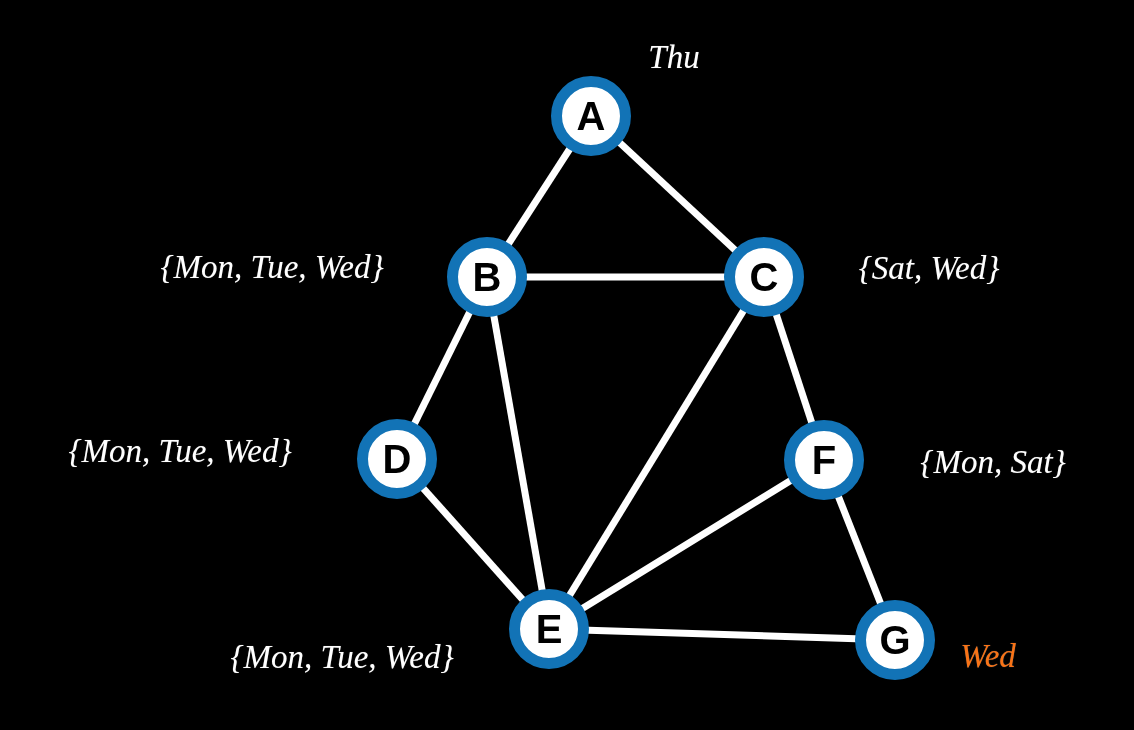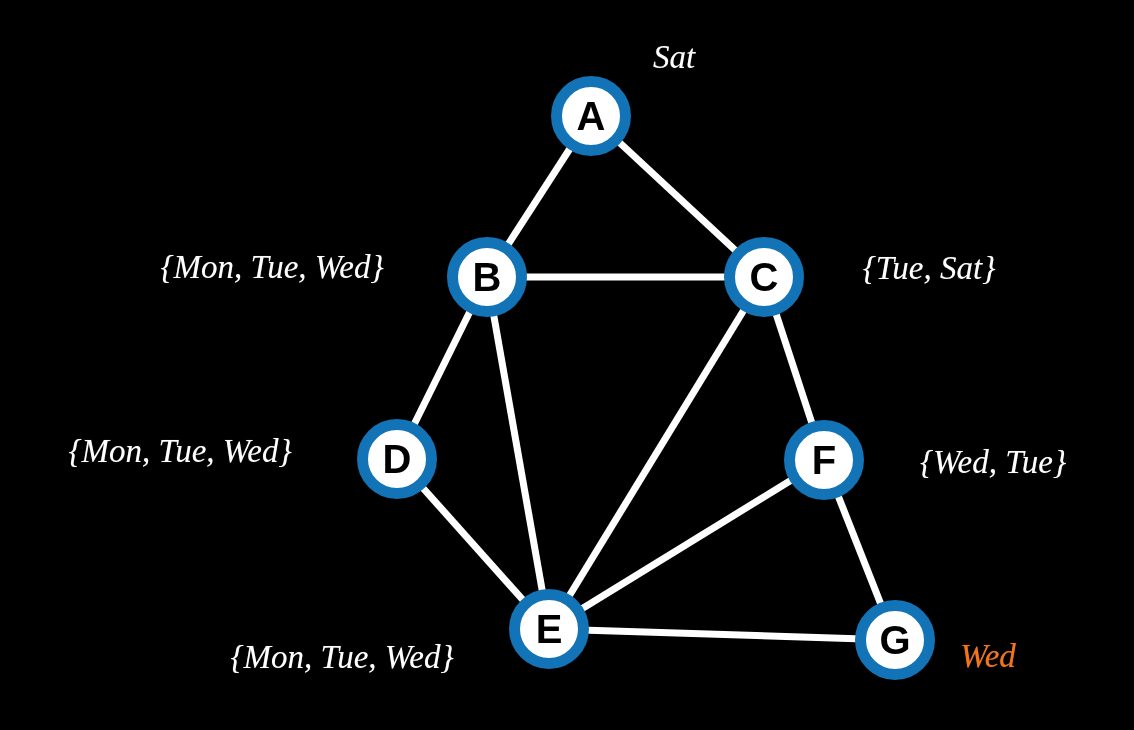--- a/index.html
+++ b/index.html
@@ -75,21 +75,21 @@
       <g>
         <circle cx="824" cy="460" r="34.5" fill="#ffffff" stroke="#1273b6" stroke-width="11"></circle>
         <text x="824" y="460" dy="0.355em" text-anchor="middle" fill="#000000" font-size="40" class="node-letter">F</text>
       </g>
       <g>
         <circle cx="895" cy="640" r="34.5" fill="#ffffff" stroke="#1273b6" stroke-width="11"></circle>
         <text x="895" y="640" dy="0.355em" text-anchor="middle" fill="#000000" font-size="40" class="node-letter">G</text>
       </g>
     </svg>
   <div id="labels">
-      <div class="domain-label" style="left: 674px; top: 57px; color: rgb(255, 255, 255);">Sat</div>
+      <div class="domain-label" style="left: 674px; top: 57px; color: rgb(255, 255, 255);">Thu</div>
       <div class="domain-label" style="left: 272px; top: 267px; color: rgb(255, 255, 255);">{Mon, Tue, Wed}</div>
-      <div class="domain-label" style="left: 929px; top: 268px; color: rgb(255, 255, 255);">{Tue, Sat}</div>
+      <div class="domain-label" style="left: 929px; top: 268px; color: rgb(255, 255, 255);">{Sat, Wed}</div>
       <div class="domain-label" style="left: 180px; top: 451px; color: rgb(255, 255, 255);">{Mon, Tue, Wed}</div>
       <div class="domain-label" style="left: 342px; top: 657px; color: rgb(255, 255, 255);">{Mon, Tue, Wed}</div>
-      <div class="domain-label" style="left: 993px; top: 462px; color: rgb(255, 255, 255);">{Wed, Tue}</div>
+      <div class="domain-label" style="left: 993px; top: 462px; color: rgb(255, 255, 255);">{Mon, Sat}</div>
       <div class="domain-label" style="left: 988px; top: 656px; color: #f97316;">Wed</div>
     </div>
 </div>
 
 </body></html>

